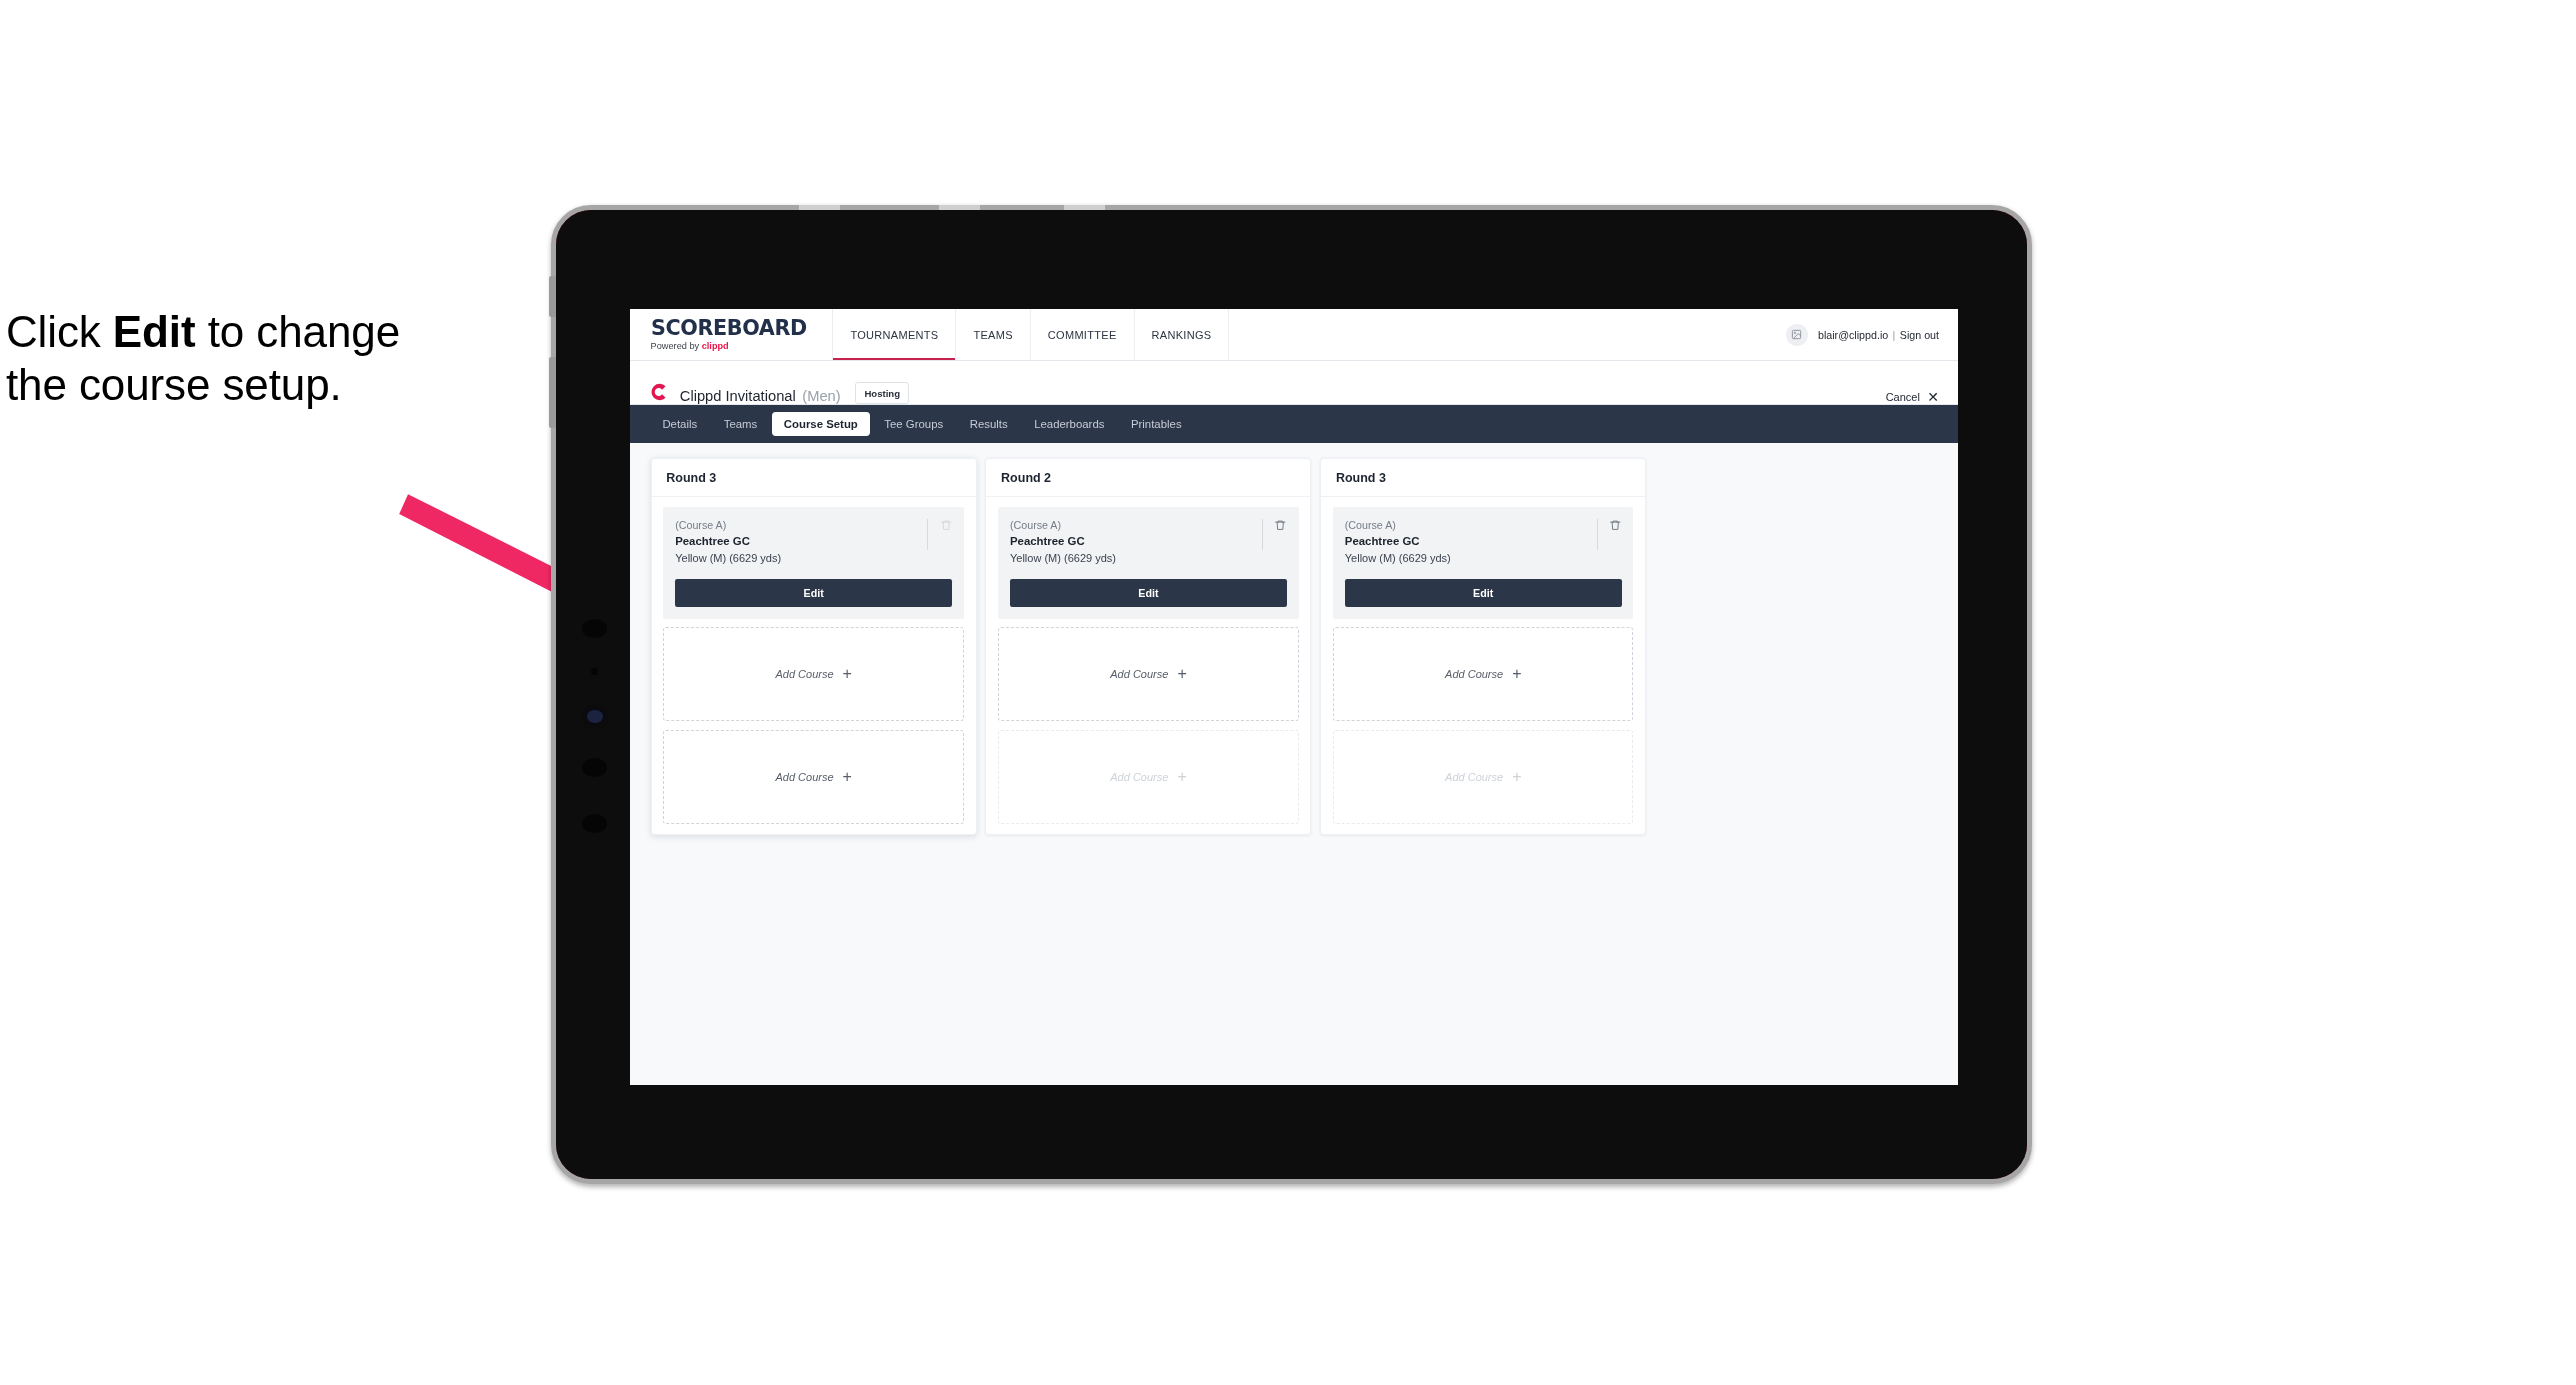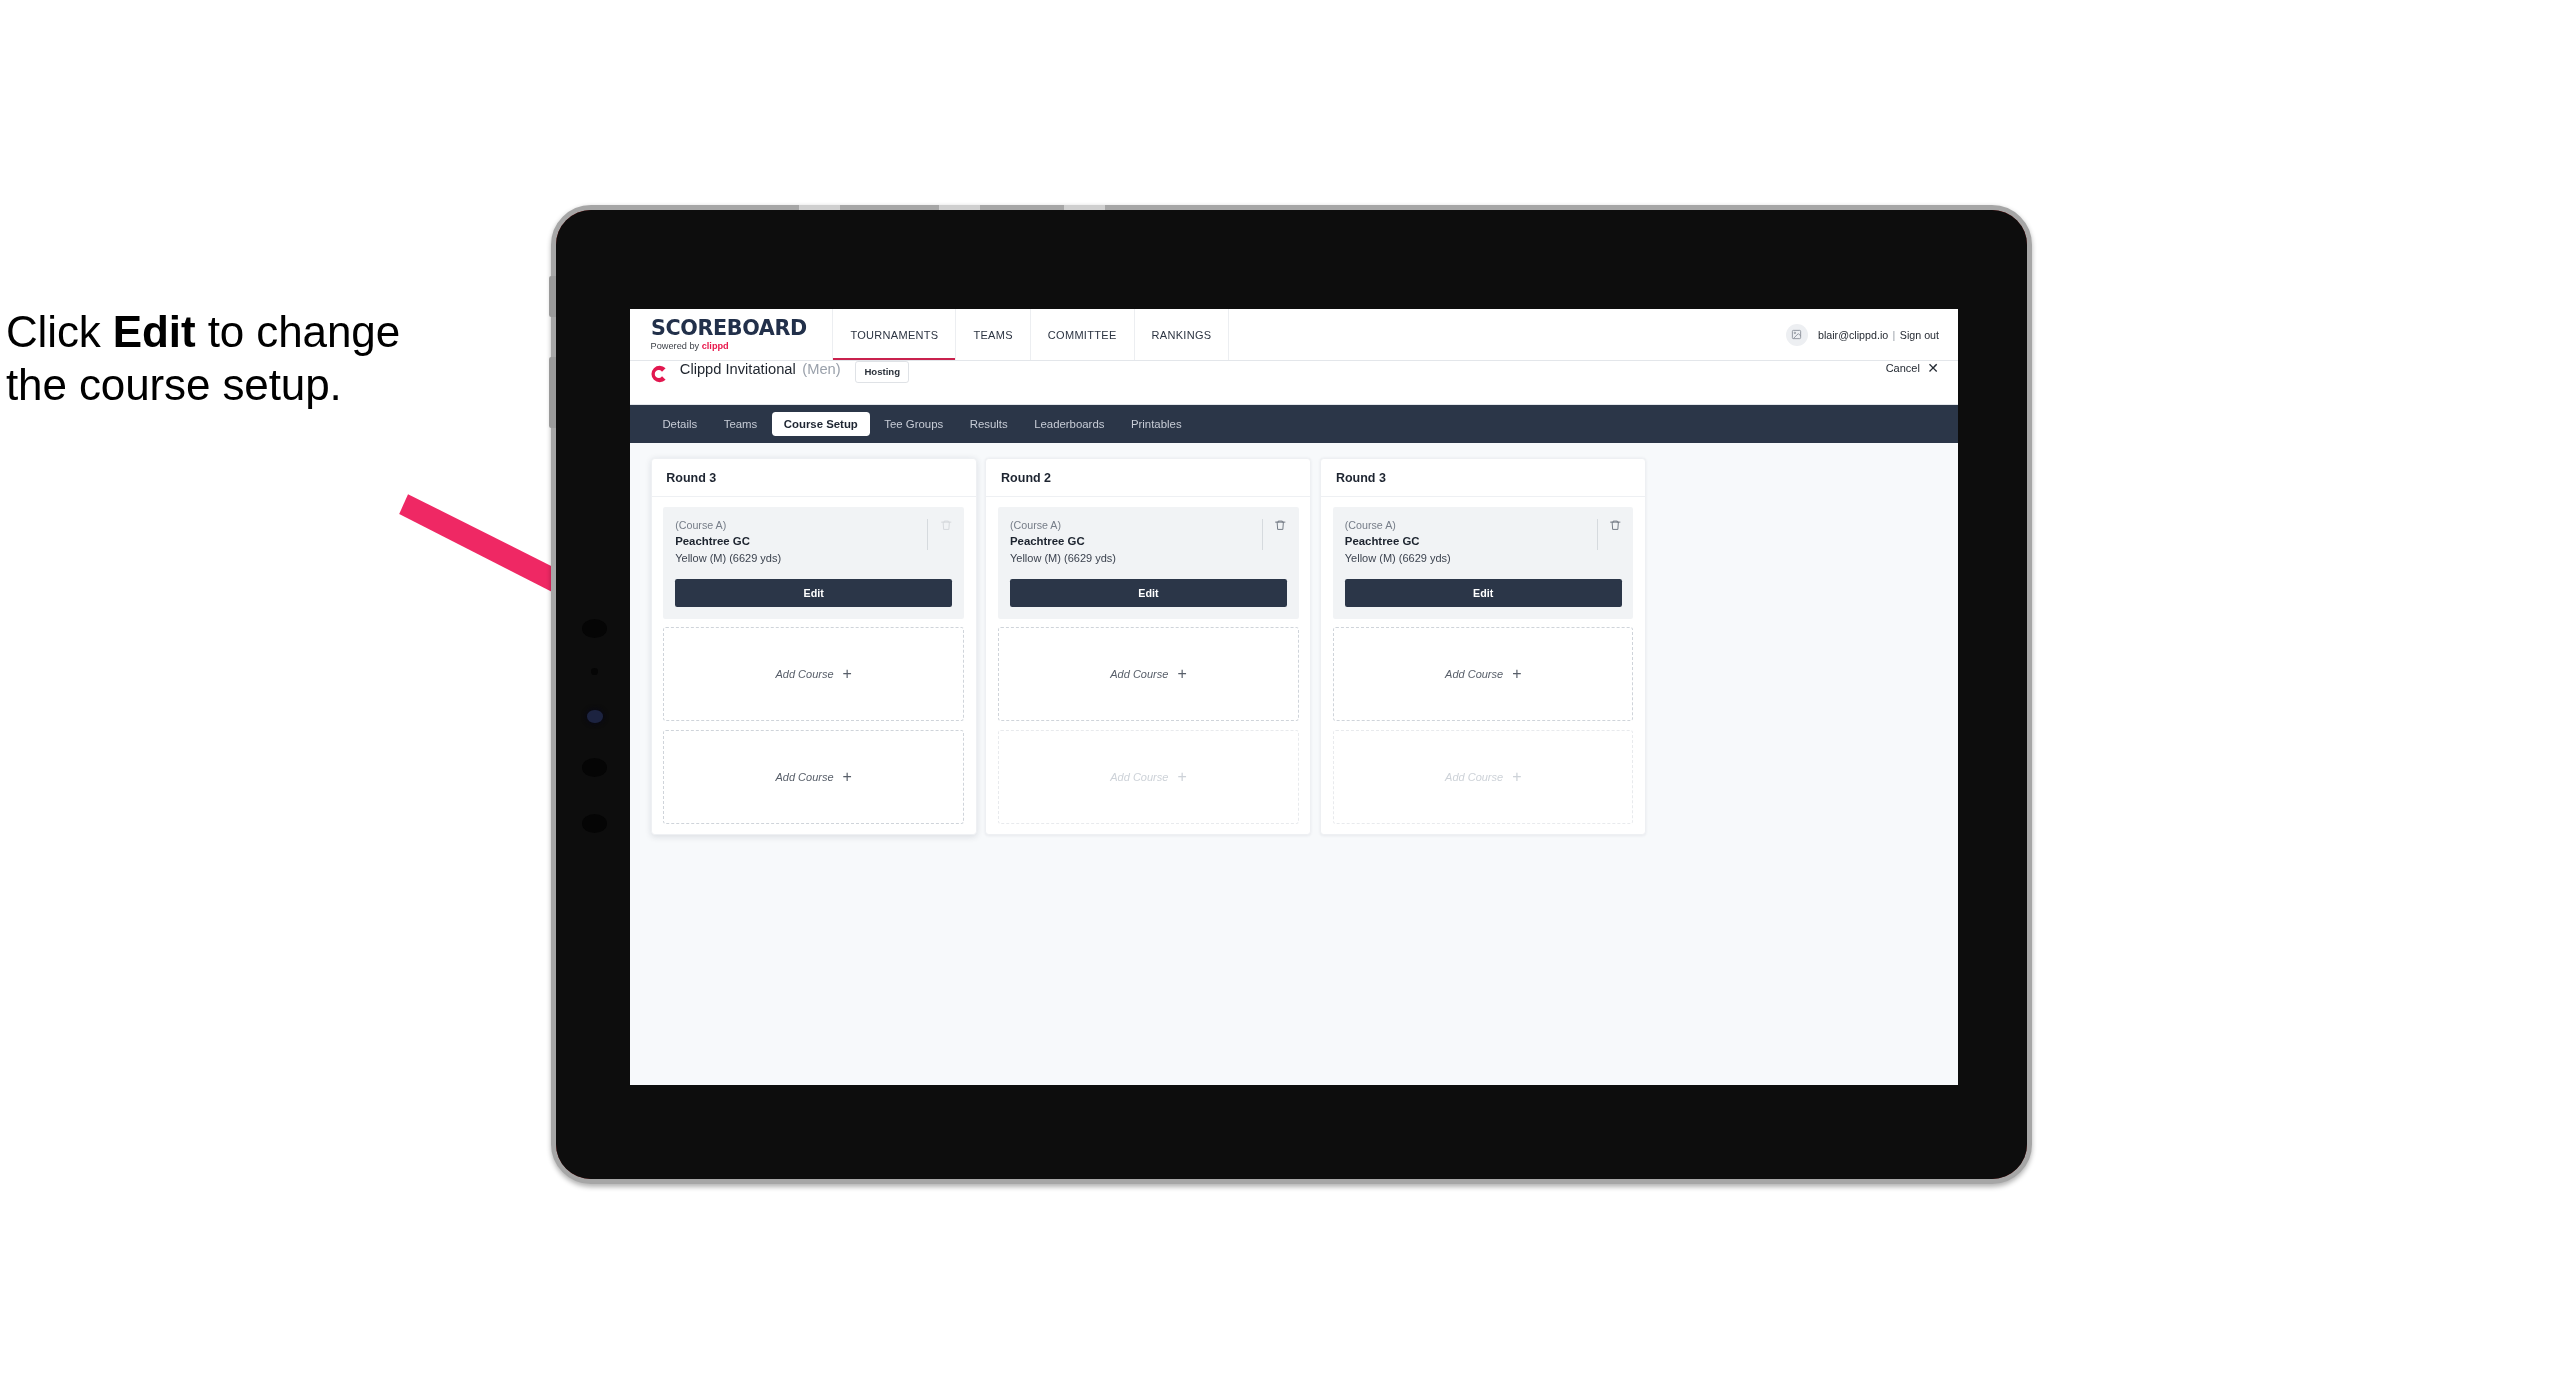--- a/index.html
+++ b/index.html
@@ -134,21 +134,21 @@
     color: #8b9099;
   }
   .account-text { font-size: 10.7px; color: #262b33; white-space: nowrap; }
   .account-text .sep { color: #9aa0a8; margin: 0 4.4px; }
   .account-text a { color: #262b33; text-decoration: none; cursor: pointer; }
 
   
   .event-bar {
     height: 44px; background: #fff;
     border-bottom: 0.7px solid #e3e6ea;
-    display: flex; align-items: flex-start;
+    display: flex; align-items: flex-end;
     padding: 0 19px 0 16px;
   }
   .event-logo {
     width: 25px; height: 25px; margin-right: 8.8px;
     display:flex; align-items:center; justify-content:center;
   }
   .event-title { font-size: 14.7px; color: #1f252e; white-space: nowrap; }
   .event-gender { font-size: 14.7px; color: #9aa1ab; margin-left: 6.6px; }
   .hosting-chip {
     margin-left: 14.7px;

